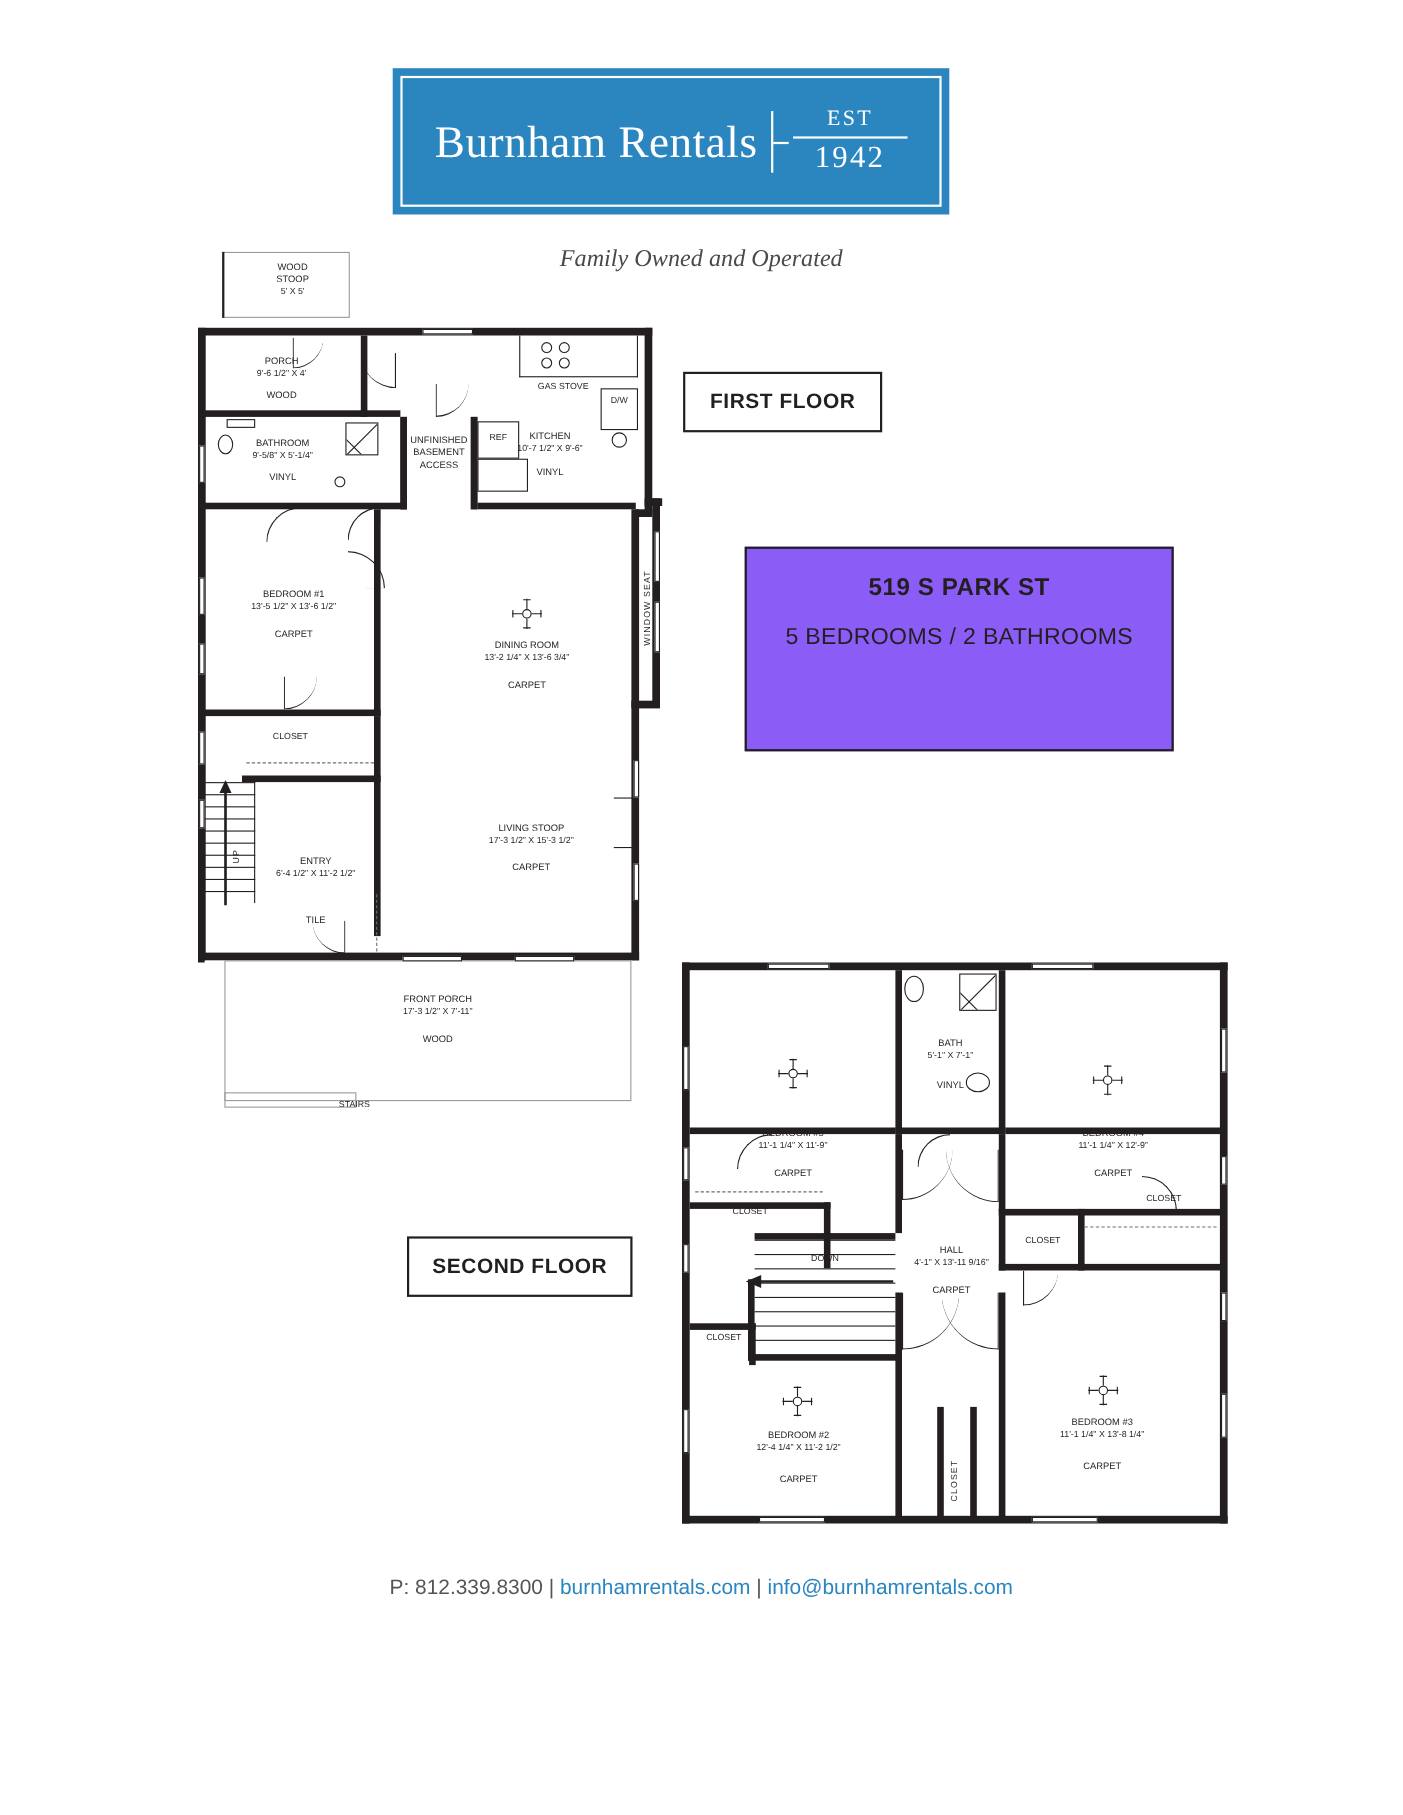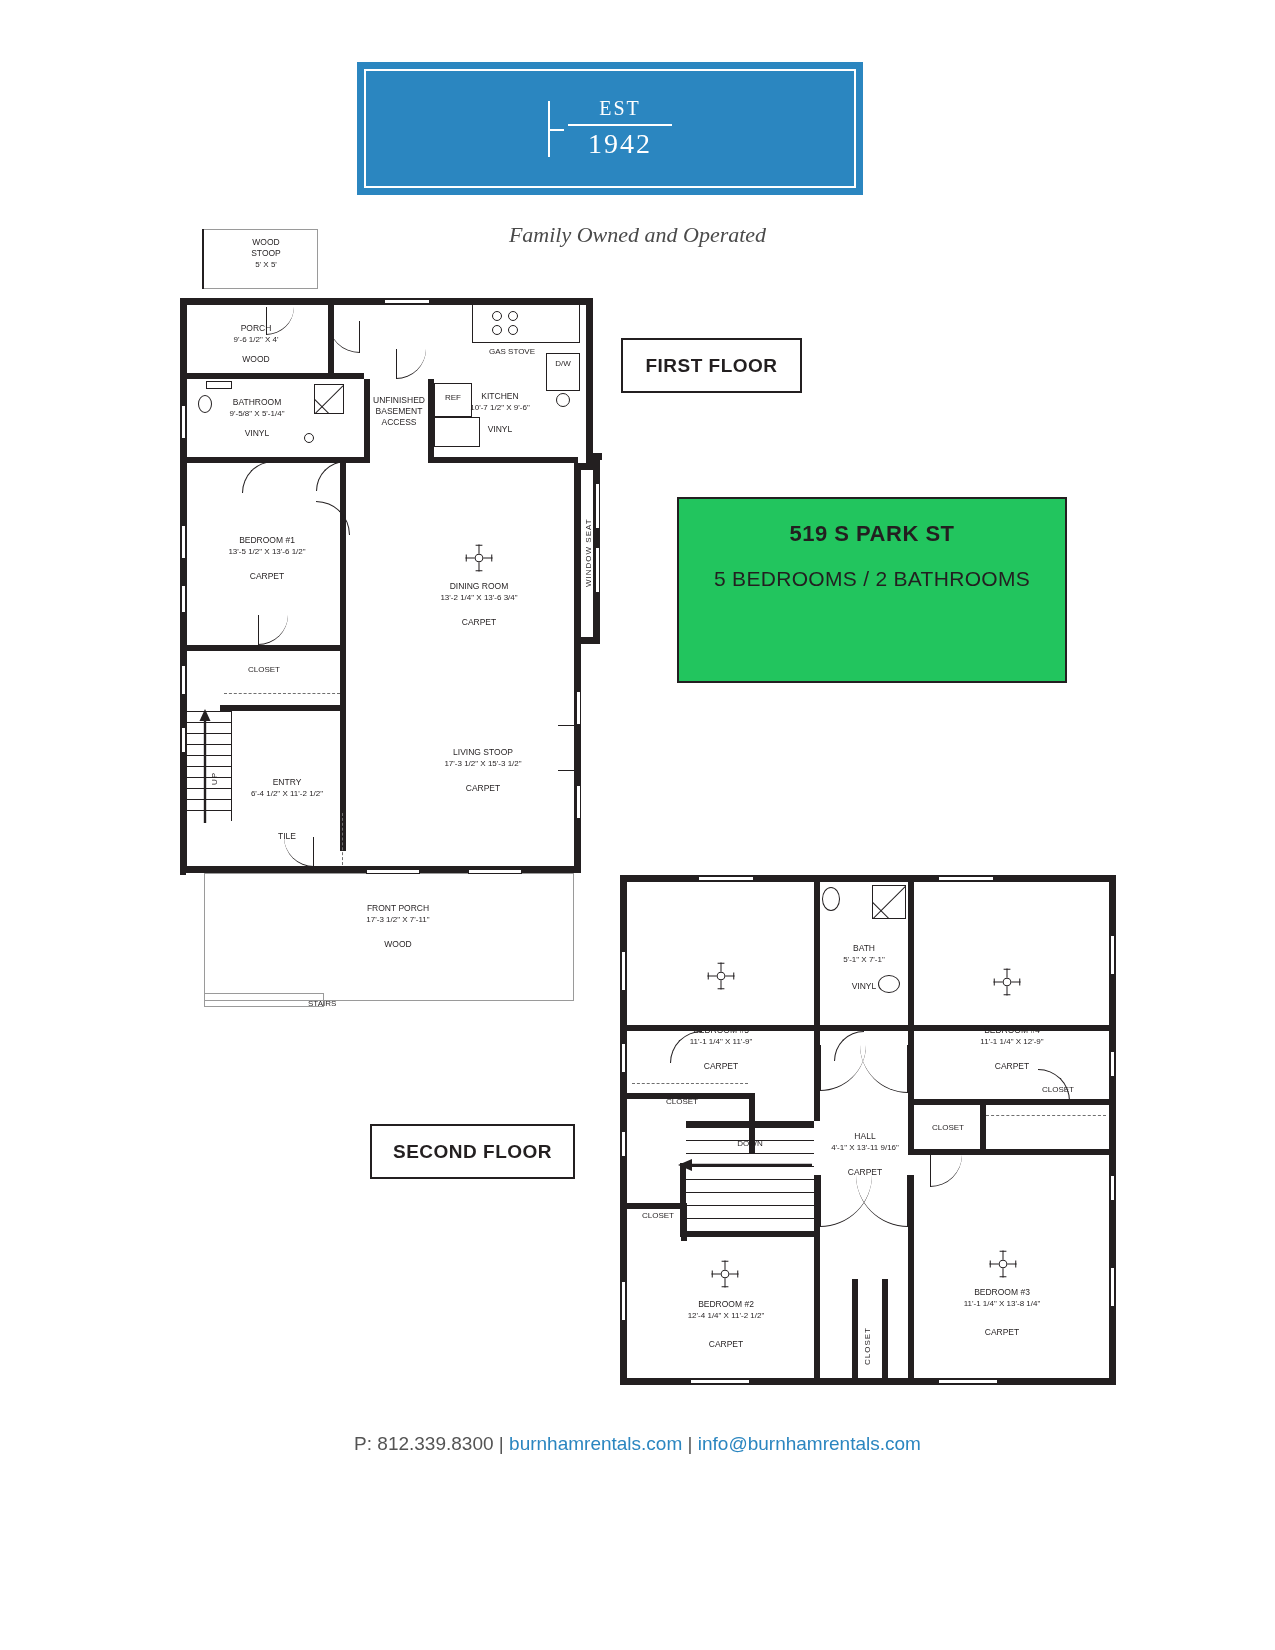--- a/index.html
+++ b/index.html
@@ -93,21 +93,21 @@
     letter-spacing: 0.5px;
   }
   #first-floor-label { left: 621px; top: 338px; width: 181px; height: 55px; font-size: 19px; }
   #second-floor-label { left: 370px; top: 1124px; width: 205px; height: 55px; font-size: 19px; }
 
   .info-box {
     position: absolute;
     left: 677px; top: 497px;
     width: 390px; height: 186px;
     border: 2px solid #231f20;
-    background: #22c55e;
+    background: #8b5cf6;
     text-align: center;
     padding-top: 22px;
   }
   .info-addr { font-size: 22px; font-weight: bold; letter-spacing: 0.5px; }
   .info-beds { font-size: 21px; margin-top: 20px; letter-spacing: 0.3px; }
   .info-sqft { font-size: 22px; font-weight: bold; margin-top: 35px; letter-spacing: 0.5px; }
 
   
   .footer {
     position: absolute;
@@ -189,20 +189,21 @@
     transform-origin: 0 0;
   }
   .xbox:before { transform: rotate(45deg); }
   .xbox:after { transform: rotate(-45deg); top:100%; }
 </style>
 </head>
 <body>
 
 <div class="logo-box">
   <div class="logo-inner">
+    <div class="logo-name">Burnham Rentals</div>
     <div class="logo-div"></div>
     <div class="logo-est-wrap">
       <div class="logo-est">EST</div>
       <div class="logo-rule"></div>
       <div class="logo-year">1942</div>
     </div>
   </div>
 </div>
 <div class="tagline">Family Owned and Operated</div>
 

